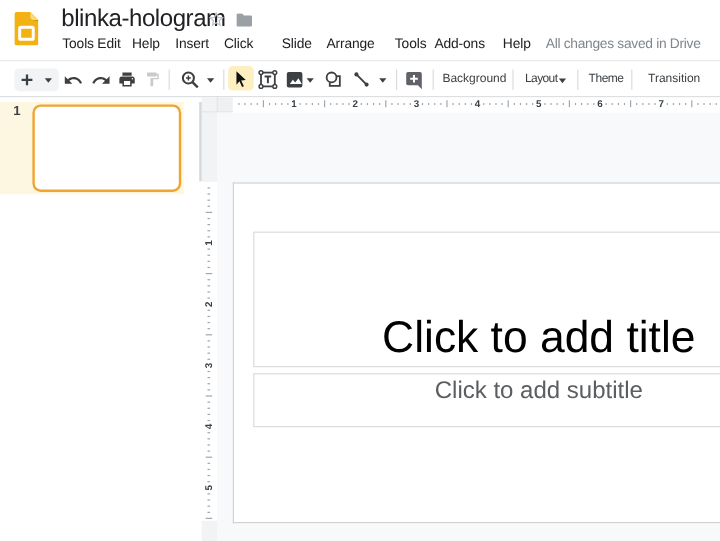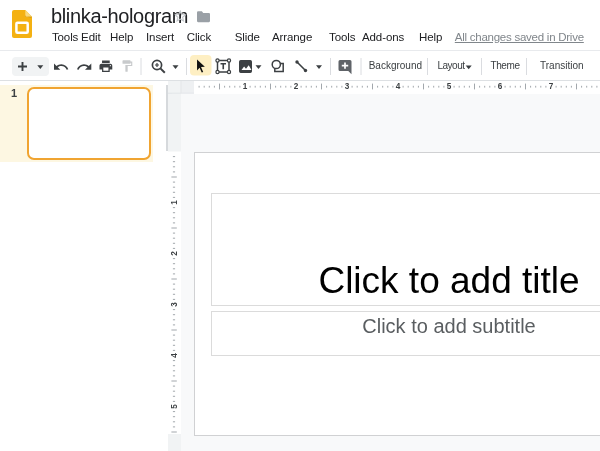--- a/index.html
+++ b/index.html
@@ -29,21 +29,21 @@
 <div class="menu" style="left:51.9px">Tools</div>
 <div class="menu" style="left:81.1px">Edit</div>
 <div class="menu" style="left:110px">Help</div>
 <div class="menu" style="left:146px">Insert</div>
 <div class="menu" style="left:186.7px">Click</div>
 <div class="menu" style="left:234.8px">Slide</div>
 <div class="menu" style="left:272px">Arrange</div>
 <div class="menu" style="left:329px">Tools</div>
 <div class="menu" style="left:362px">Add-ons</div>
 <div class="menu" style="left:419px">Help</div>
-<div class="menu" style="left:454.8px;color:#80868b;text-decoration:underline;letter-spacing:-0.25px">All changes saved in Drive</div>
+<div class="menu" style="left:454.8px;color:#80868b;letter-spacing:-0.25px">All changes saved in Drive</div>
 
 <svg class="abs" style="left:0;top:51px" width="600" height="29" viewBox="0 0 600 29">
 
   <rect x="12" y="6" width="37" height="19" rx="4" fill="#f1f3f4"></rect>
   <path d="M18 15.5 h9 M22.5 11 v9" stroke="#3c4043" stroke-width="1.9"></path>
   <path d="M37.3 14.2 h6 l-3 3.8 z" fill="#3c4043"></path>
 
   <g transform="translate(52.6,7.6) scale(0.7)" fill="#3c4043">
     <path d="M12.5 8c-2.65 0-5.05.99-6.9 2.6L2 7v9h9l-3.62-3.62c1.39-1.16 3.16-1.88 5.12-1.88 3.54 0 6.55 2.31 7.6 5.5l2.37-.78C21.08 11.03 17.15 8 12.5 8z"></path>
   </g>

